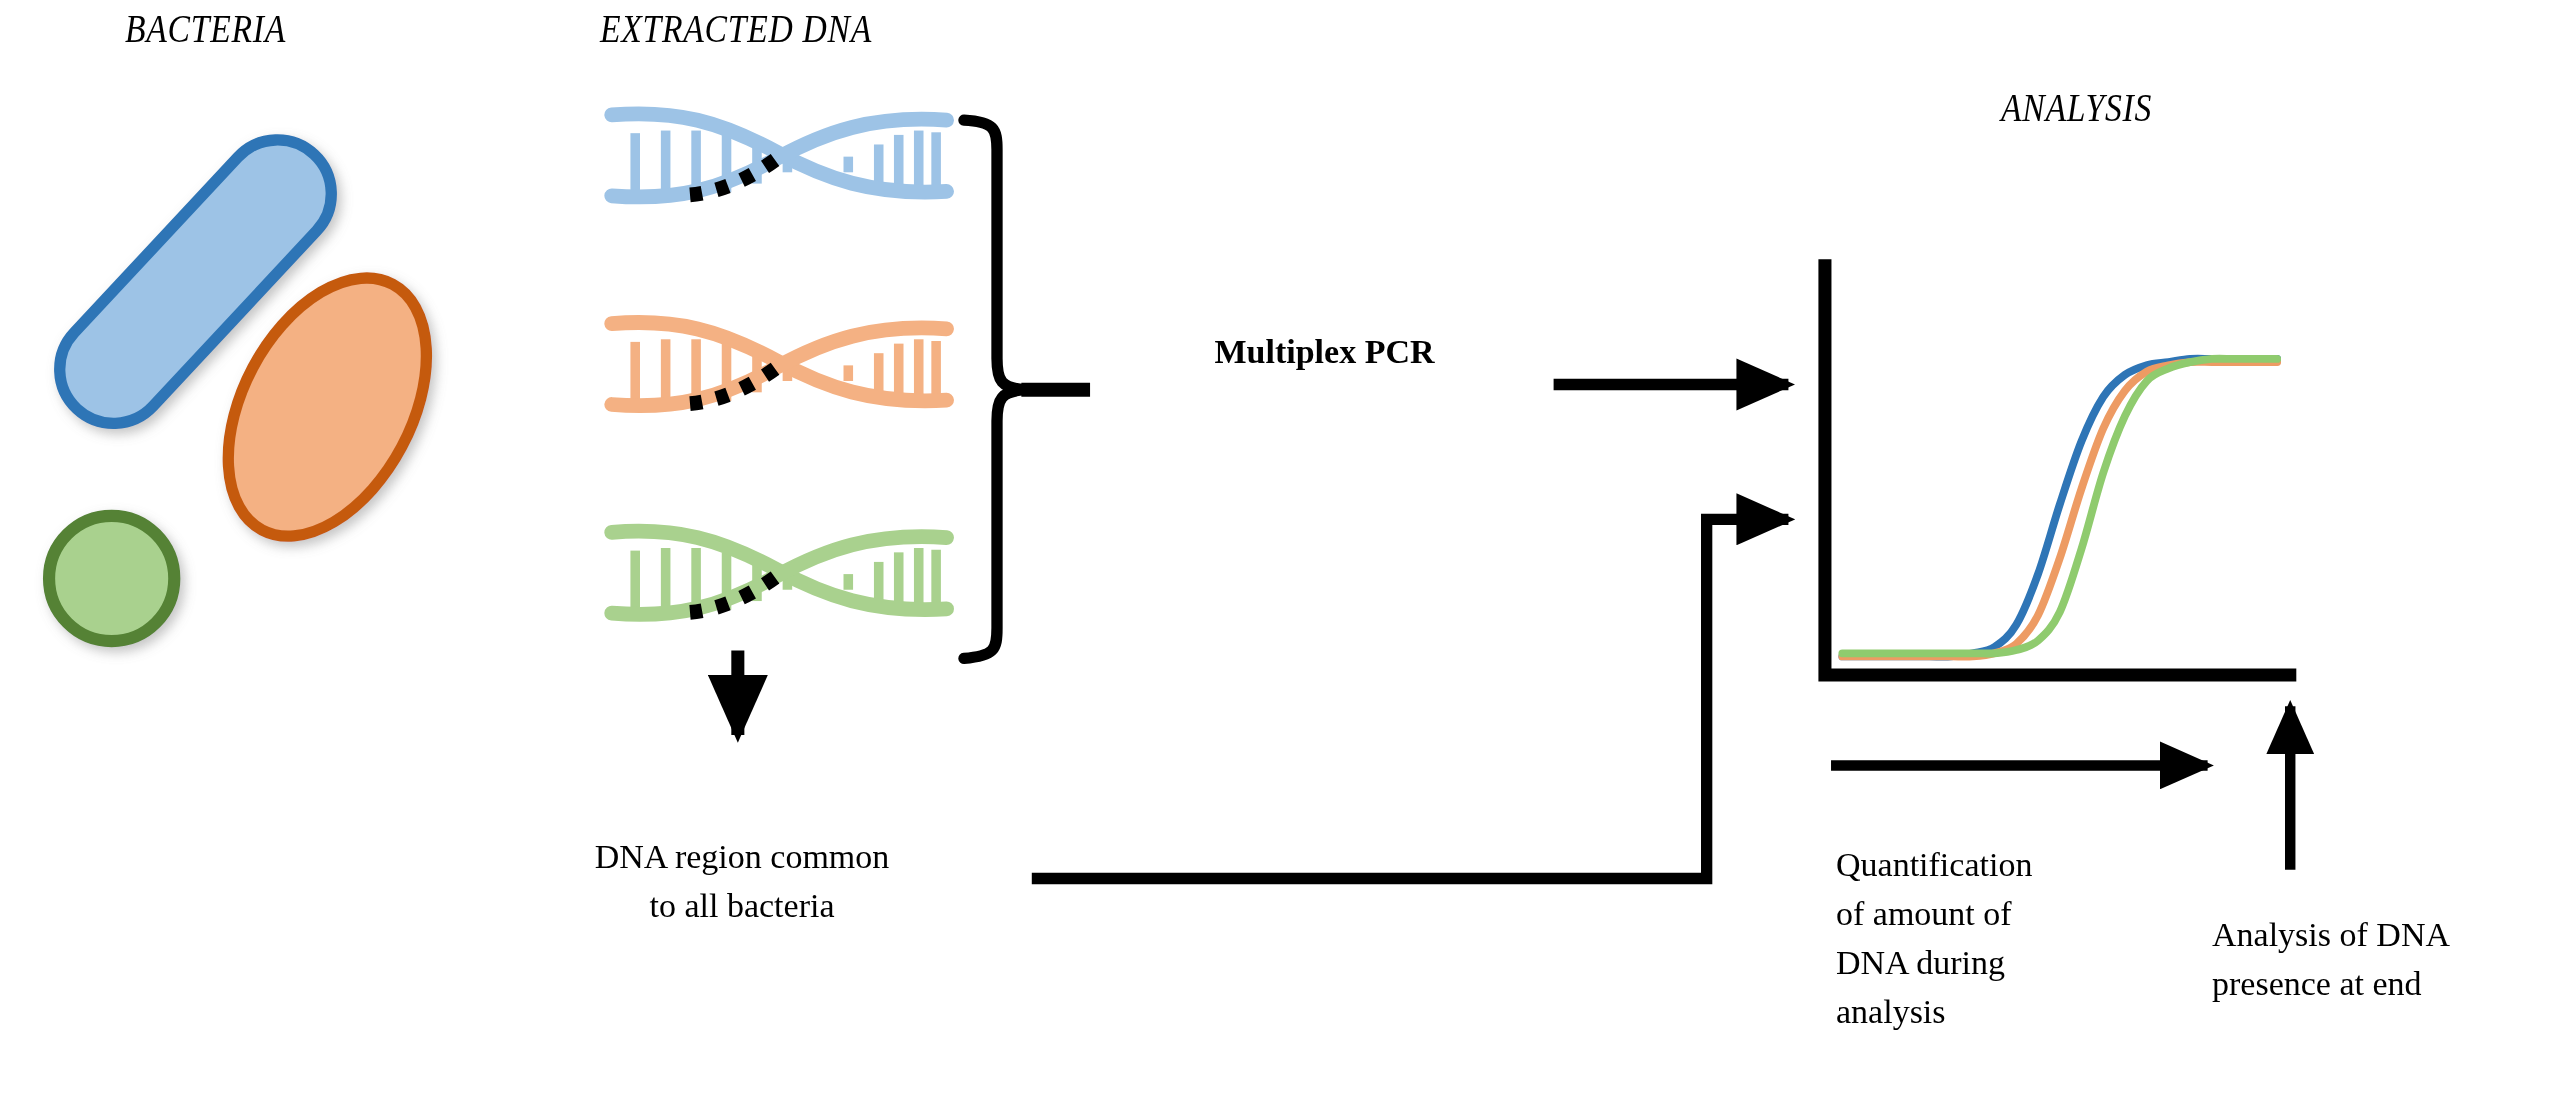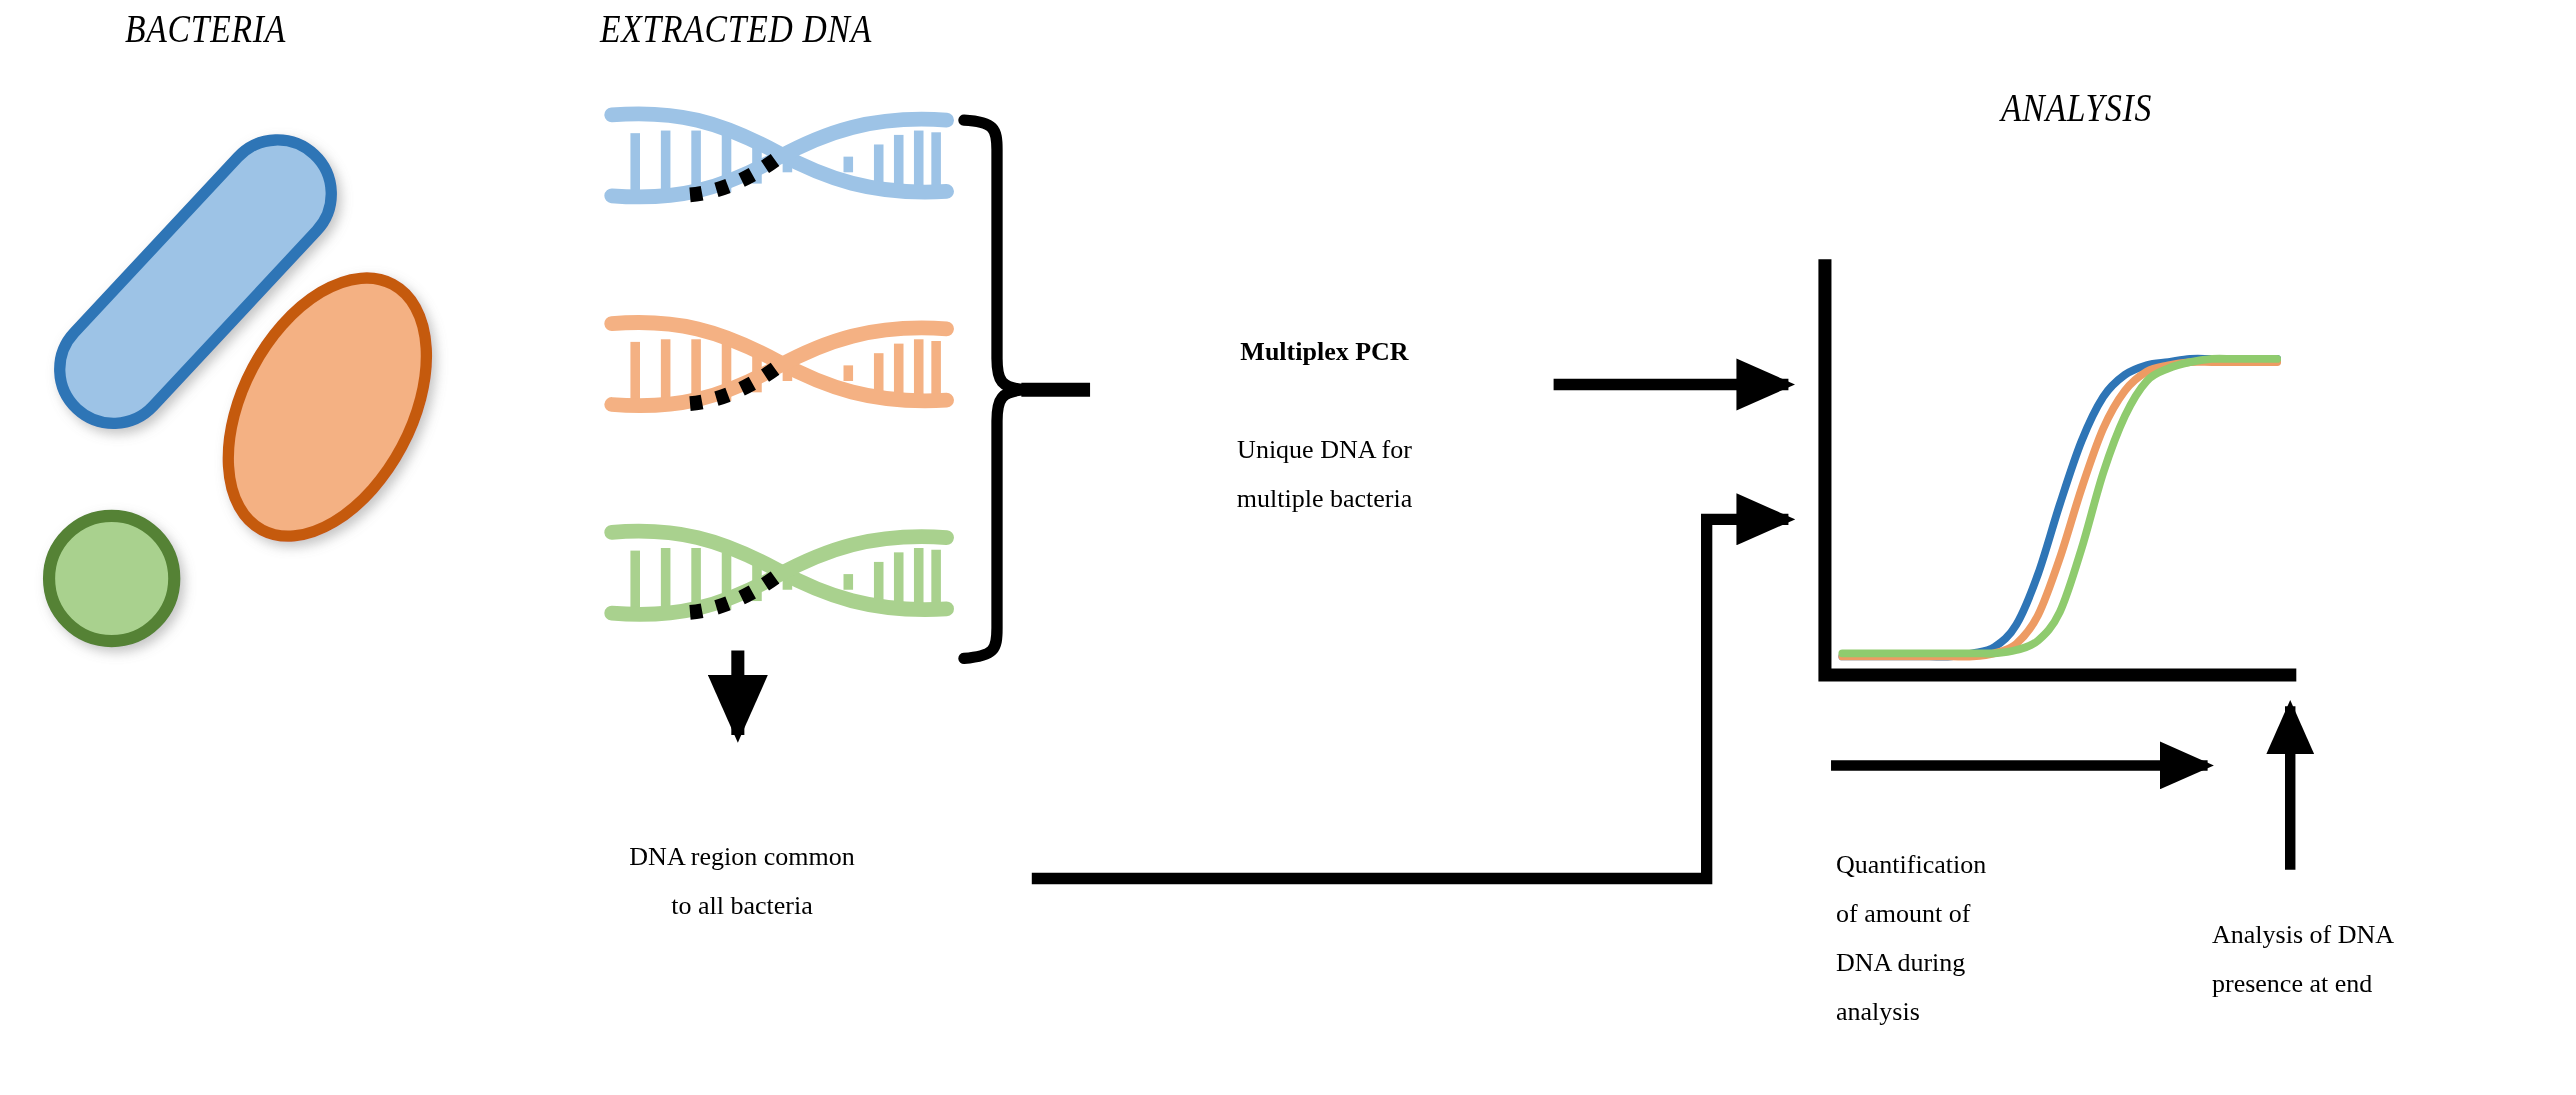--- a/index.html
+++ b/index.html
@@ -1,21 +1,21 @@
 <!DOCTYPE html>
 <html style="font-size:14px"><head>
 <meta charset="utf-8">
 <style>
   html,body{margin:0;padding:0;background:#ffffff;}
   body{width:2576px;height:1096px;position:relative;overflow:hidden;
        font-family:"Liberation Sans","DejaVu Sans",sans-serif;color:#000;}
   .stage{position:absolute;left:16px;top:0;width:2576px;height:1096px;font-family:Liberation Serif, serif;}
   .hdr{position:absolute;font-style:italic;font-size:41px;font-weight:400;
        letter-spacing:0.9px;white-space:nowrap;transform:scaleX(.82);transform-origin:left center;}
-  .lbl{position:absolute;font-size:26px;line-height:49px;white-space:pre-line;}
+  .lbl{position:absolute;font-size:34px;line-height:49px;white-space:pre-line;}
   .lbl b{font-weight:700;display:block;}
   .ctr{text-align:center;}
   svg{position:absolute;left:0;top:0;overflow:visible;}
 </style>
 </head>
 <body>
 
 <div class="stage">
 
   <div class="hdr" style="left:109px;top:4.3px;">BACTERIA</div>
@@ -136,22 +136,20 @@
 
     <g id="curves">
         <path d="M2100.0,754.7 C2104.2,754.7 2116.7,754.7 2125.0,754.7 C2133.3,754.7 2141.7,754.7 2150.0,754.7 C2158.3,754.7 2166.7,754.7 2175.0,754.7 C2183.3,754.7 2191.7,754.7 2200.0,754.7 C2208.3,754.7 2216.7,755.3 2225.0,754.7 C2233.3,754.1 2241.7,752.9 2250.0,751.1 C2258.3,749.3 2266.7,749.3 2275.0,743.8 C2283.3,738.3 2291.7,732.3 2300.0,718.3 C2308.3,704.4 2316.7,683.1 2325.0,660.1 C2333.3,637.0 2341.7,605.5 2350.0,580.0 C2358.3,554.5 2366.7,527.8 2375.0,507.2 C2383.3,486.6 2391.7,469.0 2400.0,456.2 C2408.3,443.5 2416.7,436.8 2425.0,430.8 C2433.3,424.7 2441.7,422.3 2450.0,419.8 C2458.3,417.4 2466.7,417.4 2475.0,416.2 C2483.3,415.0 2491.7,413.2 2500.0,412.6 C2508.3,412.0 2516.7,412.6 2525.0,412.6 C2533.3,412.6 2541.7,412.6 2550.0,412.6 C2558.3,412.6 2566.7,412.6 2575.0,412.6 C2583.3,412.6 2595.8,412.6 2600.0,412.6" fill="none" stroke="#2E75B6" stroke-width="9" stroke-linecap="round" stroke-linejoin="round"></path>
         <path d="M2100.0,754.7 C2104.2,754.7 2116.7,754.7 2125.0,754.7 C2133.3,754.7 2141.7,754.7 2150.0,754.7 C2158.3,754.7 2166.7,754.7 2175.0,754.7 C2183.3,754.7 2191.7,754.7 2200.0,754.7 C2208.3,754.7 2216.7,754.7 2225.0,754.7 C2233.3,754.7 2241.7,755.3 2250.0,754.7 C2258.3,754.1 2266.7,753.5 2275.0,751.1 C2283.3,748.7 2291.7,747.4 2300.0,740.2 C2308.3,732.9 2316.7,723.8 2325.0,707.4 C2333.3,691.0 2341.7,666.1 2350.0,641.9 C2358.3,617.6 2366.7,586.7 2375.0,561.8 C2383.3,536.9 2391.7,511.4 2400.0,492.6 C2408.3,473.8 2416.7,459.9 2425.0,449.0 C2433.3,438.0 2441.7,432.0 2450.0,427.1 C2458.3,422.3 2466.7,421.7 2475.0,419.8 C2483.3,418.0 2491.7,416.8 2500.0,416.2 C2508.3,415.6 2516.7,416.2 2525.0,416.2 C2533.3,416.2 2541.7,416.2 2550.0,416.2 C2558.3,416.2 2566.7,416.2 2575.0,416.2 C2583.3,416.2 2595.8,416.2 2600.0,416.2" fill="none" stroke="#ED9B63" stroke-width="9" stroke-linecap="round" stroke-linejoin="round"></path>
         <path d="M2100.0,751.1 C2104.2,751.1 2116.7,751.1 2125.0,751.1 C2133.3,751.1 2141.7,751.1 2150.0,751.1 C2158.3,751.1 2166.7,751.1 2175.0,751.1 C2183.3,751.1 2191.7,751.1 2200.0,751.1 C2208.3,751.1 2216.7,751.1 2225.0,751.1 C2233.3,751.1 2241.7,751.1 2250.0,751.1 C2258.3,751.1 2266.7,751.7 2275.0,751.1 C2283.3,750.5 2291.7,749.9 2300.0,747.4 C2308.3,745.0 2316.7,743.8 2325.0,736.5 C2333.3,729.2 2341.7,721.4 2350.0,703.8 C2358.3,686.2 2366.7,657.7 2375.0,631.0 C2383.3,604.3 2391.7,569.1 2400.0,543.6 C2408.3,518.1 2416.7,495.7 2425.0,478.1 C2433.3,460.5 2441.7,447.1 2450.0,438.0 C2458.3,428.9 2466.7,427.1 2475.0,423.5 C2483.3,419.8 2491.7,418.0 2500.0,416.2 C2508.3,414.4 2516.7,413.2 2525.0,412.6 C2533.3,412.0 2541.7,412.6 2550.0,412.6 C2558.3,412.6 2566.7,412.6 2575.0,412.6 C2583.3,412.6 2595.8,412.6 2600.0,412.6" fill="none" stroke="#8FCB6E" stroke-width="9" stroke-linecap="round" stroke-linejoin="round"></path>
       </g>
   </svg>
 
   <div class="lbl ctr" style="left:1091px;top:278px;width:435px;">
     <b>Multiplex PCR</b>
-    <span>Unique DNA for
-multiple bacteria</span>
   </div>
 
   <div class="lbl ctr" style="left:491px;top:783px;width:470px;">
     <span>DNA region common
 to all bacteria</span>
   </div>
 
   <div class="lbl" style="left:1820px;top:791px;width:287px;">
     <span>Quantification
 of amount of

